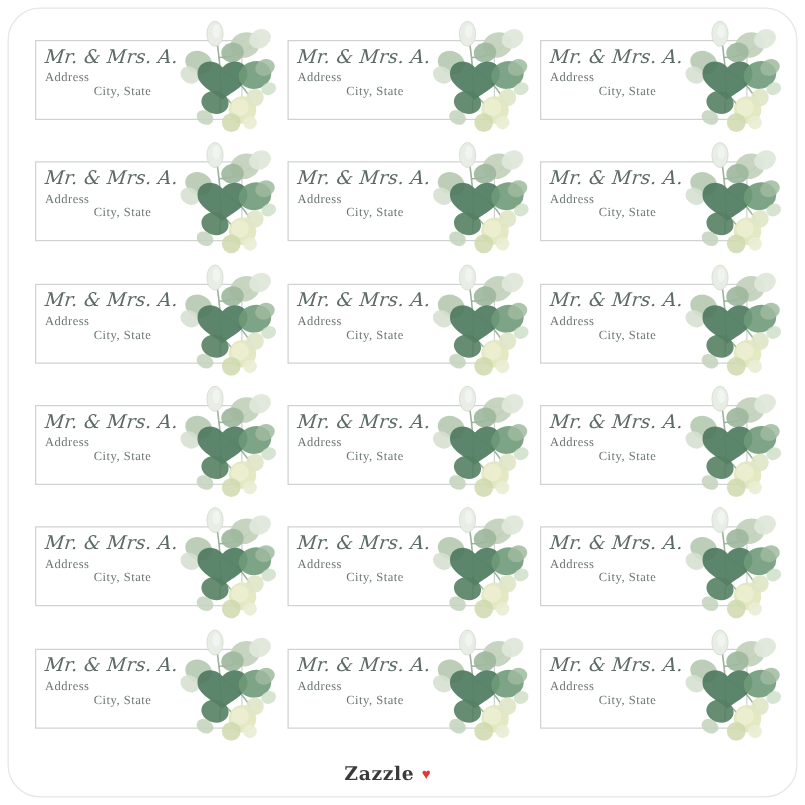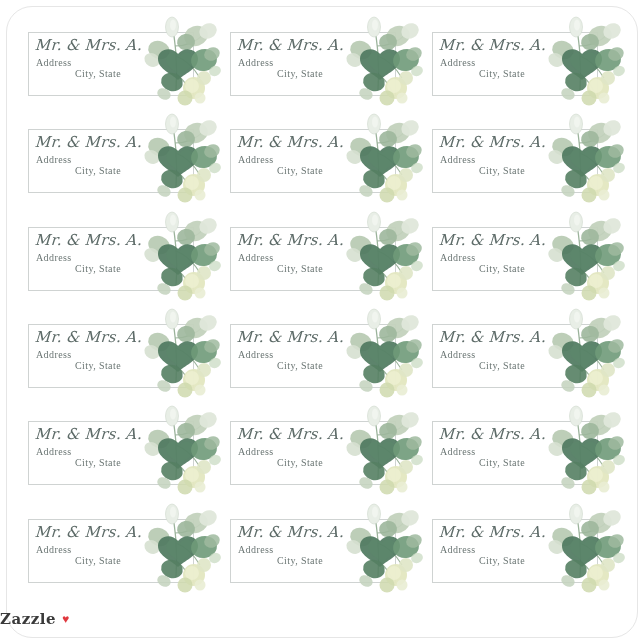--- a/index.html
+++ b/index.html
@@ -104,21 +104,22 @@
     display: block;
     width: 82px;
     height: 96px;
     overflow: visible;
   }
   #footer {
     position: absolute;
     left: 0;
     bottom: 16px;
     width: 588px;
-    text-align: left;
+    text-align: center;
+    padding-left: 16px;
   }
   #brand {
     display: inline-block;
     font-family: "DejaVu Serif", serif;
     font-weight: bold;
     font-size: 15px;
     letter-spacing: 0.5px;
     color: #3a3a3a;
     vertical-align: middle;
   }

